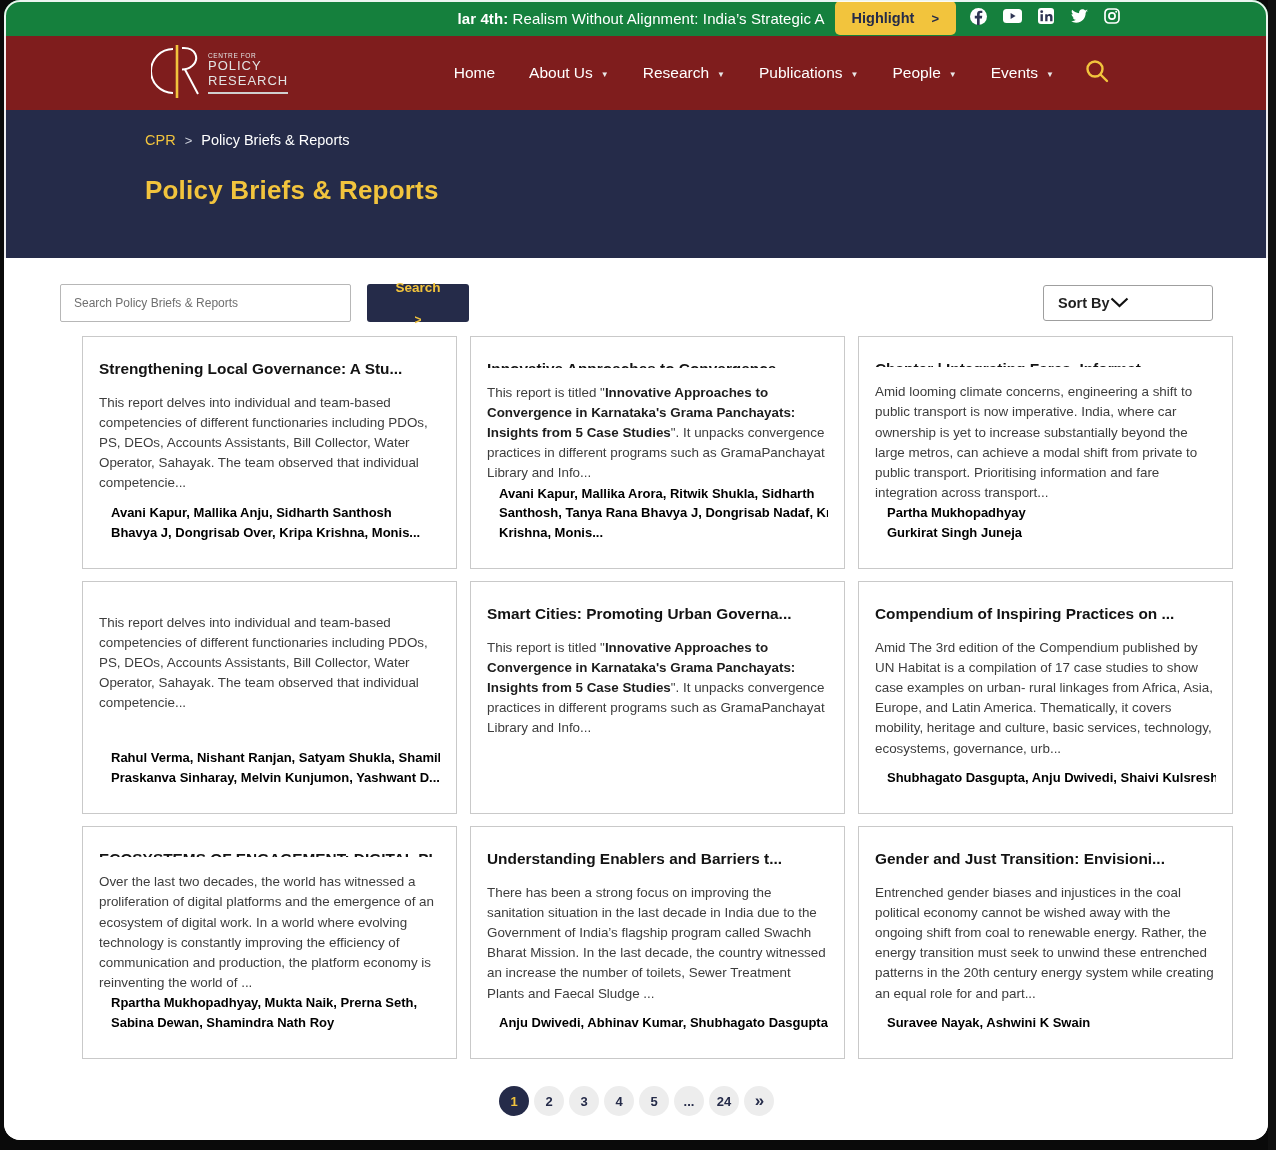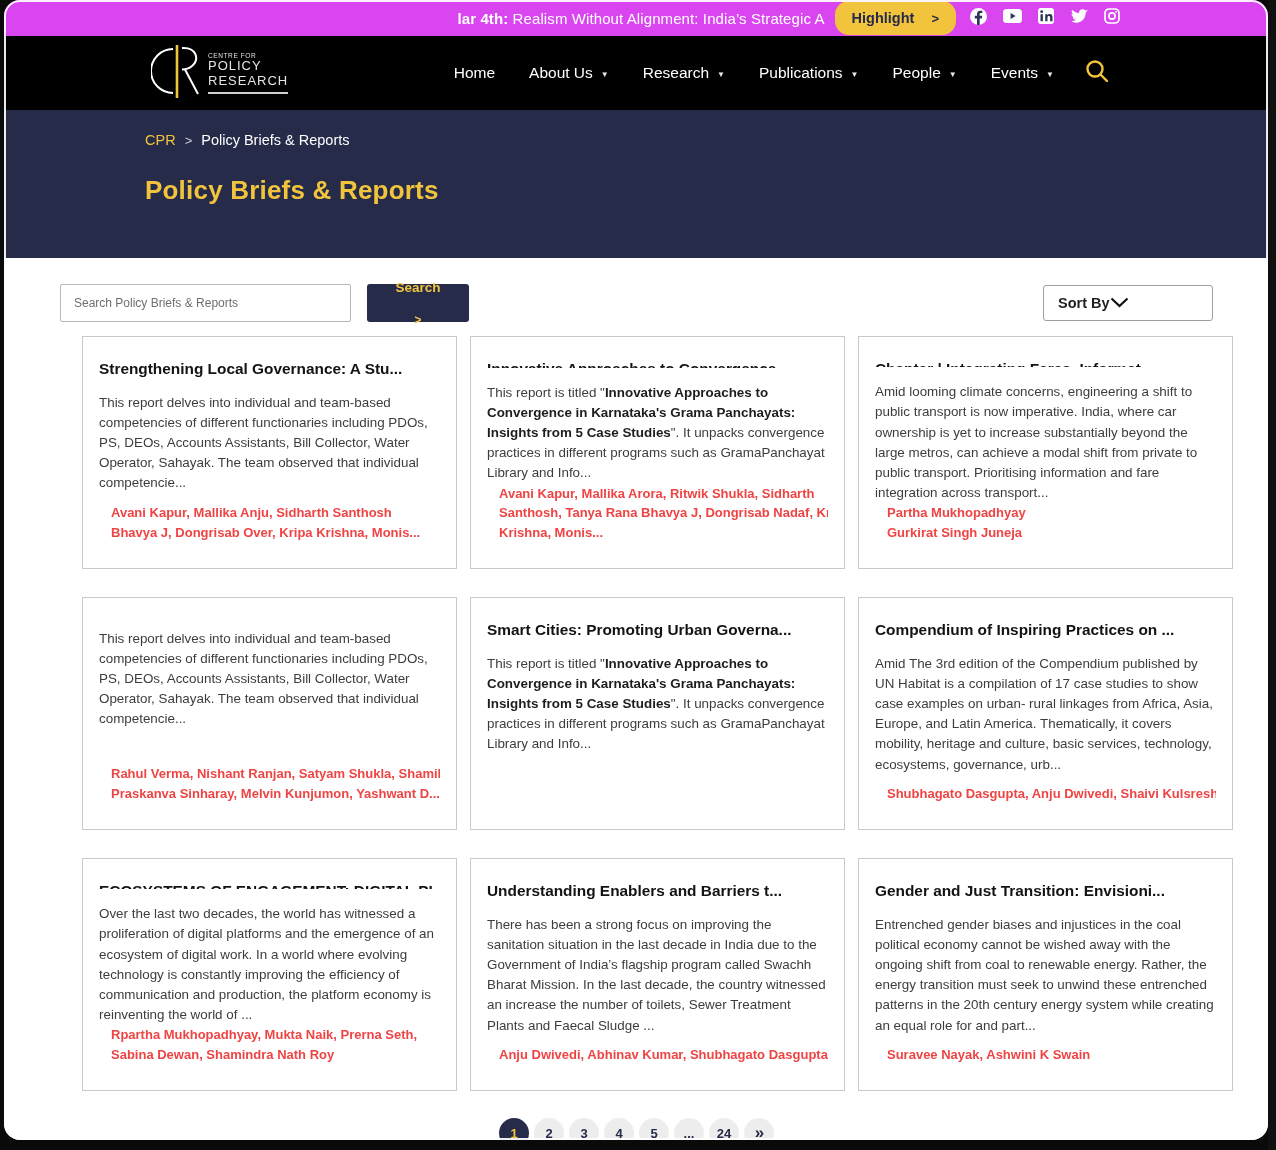--- a/index.html
+++ b/index.html
@@ -15,36 +15,36 @@
   }
   .window::after {
     content:""; position:absolute; inset:0; border-radius:16px;
     box-shadow: inset 0 0 0 2px rgba(255,255,255,.92);
     pointer-events:none; z-index:60;
   }
   .scrollbar { position:absolute; right:0; top:0; width:8px; height:1150px; background:#101010; }
 
   
   .topbar {
-    height:36px; background:#d946ef; display:flex; align-items:center; color:#fff;
+    height:36px; background:#15803d; display:flex; align-items:center; color:#fff;
   }
   .marquee { flex:1; overflow:hidden; white-space:nowrap; text-align:right; font-size:15px; margin-right:10px; letter-spacing:.1px; }
   .marquee b { font-weight:700; }
   .highlight-btn {
-    flex:none; height:34px; padding:0 17px; background:#F2C43D; border:none; border-radius:14px;
+    flex:none; height:34px; padding:0 17px; background:#F2C43D; border:none; border-radius:5px;
     color:#252B49; font-weight:700; font-size:14.5px; display:flex; align-items:center; gap:17px;
     font-family:inherit; cursor:pointer;
   }
   .highlight-btn .arrow { font-size:13px; }
   .socials { display:flex; align-items:center; gap:16px; margin:0 148px 0 14px; }
   .socials a { display:flex; }
 
   
   .navbar {
-    height:74px; background:#000000; display:flex; align-items:center;
+    height:74px; background:#7f1d1d; display:flex; align-items:center;
     padding:0 158px 0 147px;
   }
   .logo { display:flex; align-items:center; gap:9px; cursor:pointer; }
   .logo-text { color:#e3e3e3; border-bottom:2px solid #cfcfcf; padding-bottom:4px; }
   .logo-text .l1 { font-size:6.5px; letter-spacing:.6px; }
   .logo-text .l2, .logo-text .l3 { font-size:13px; letter-spacing:1px; line-height:1.08; }
   .nav-links { margin-left:auto; display:flex; align-items:center; gap:34px; }
   .nav-item { color:#fff; font-size:15.5px; font-weight:400; display:flex; align-items:center; gap:8px; cursor:pointer; text-decoration:none; }
   .nav-item .caret { font-size:8px; color:#e8e8e8; transform:translateY(1px); }
   .nav-search { margin-left:30px; display:flex; cursor:pointer; }
@@ -71,29 +71,29 @@
     font-family:inherit; cursor:pointer;flex-direction:column;
   }
   .search-btn .arrow { font-size:12px; }
   .sort {
     margin-left:auto; width:170px; height:36px; background:#fff; border:1px solid #9f9f9f; border-radius:3px;
     display:flex; align-items:center; padding:0 14px;
     font-weight:700; font-size:14.5px; color:#1f1f1f; cursor:pointer;
   }
 
   
-  .grid { margin-top:14px; display:grid; grid-template-columns:repeat(3,375px); gap:28px 13px;padding-left:22px; }
+  .grid { margin-top:14px; display:grid; grid-template-columns:repeat(3,375px); gap:12px 13px;padding-left:22px; }
   .card {
     height:233px; border:1px solid #c9c9c9; background:#fff; padding:16px 16px 26px;
     display:flex; flex-direction:column; overflow:hidden; cursor:pointer;
   }
   .card-title { margin:7px 0 0; font-size:15.4px; font-weight:700; color:#131313; white-space:nowrap; overflow:hidden; }
   .card-body { margin:15px 0 0; font-size:13.4px; line-height:1.5; color:#3d3d3d; }
   .card-body .b { font-weight:700; color:#1d1d1d; }
-  .card-authors { margin-top:auto; padding-left:12px; font-weight:700; font-size:13px; color:#ef4444; line-height:1.5; }
+  .card-authors { margin-top:auto; padding-left:12px; font-weight:700; font-size:13px; color:#000000; line-height:1.5; }
   .author-line { white-space:nowrap; overflow:hidden; }
 
   
   .pagination { margin-top:27px; display:flex; justify-content:center; align-items:center; gap:5px; }
   .page {
     width:30px; height:30px; border-radius:50%; background:#ededed; color:#252B49;
     font-weight:700; font-size:13px; display:flex; align-items:center; justify-content:center; cursor:pointer;
   }
   .page.active { background:#252B49; color:#F2C43D; }
   .page.next  { font-size:17px; letter-spacing:-1px; }

